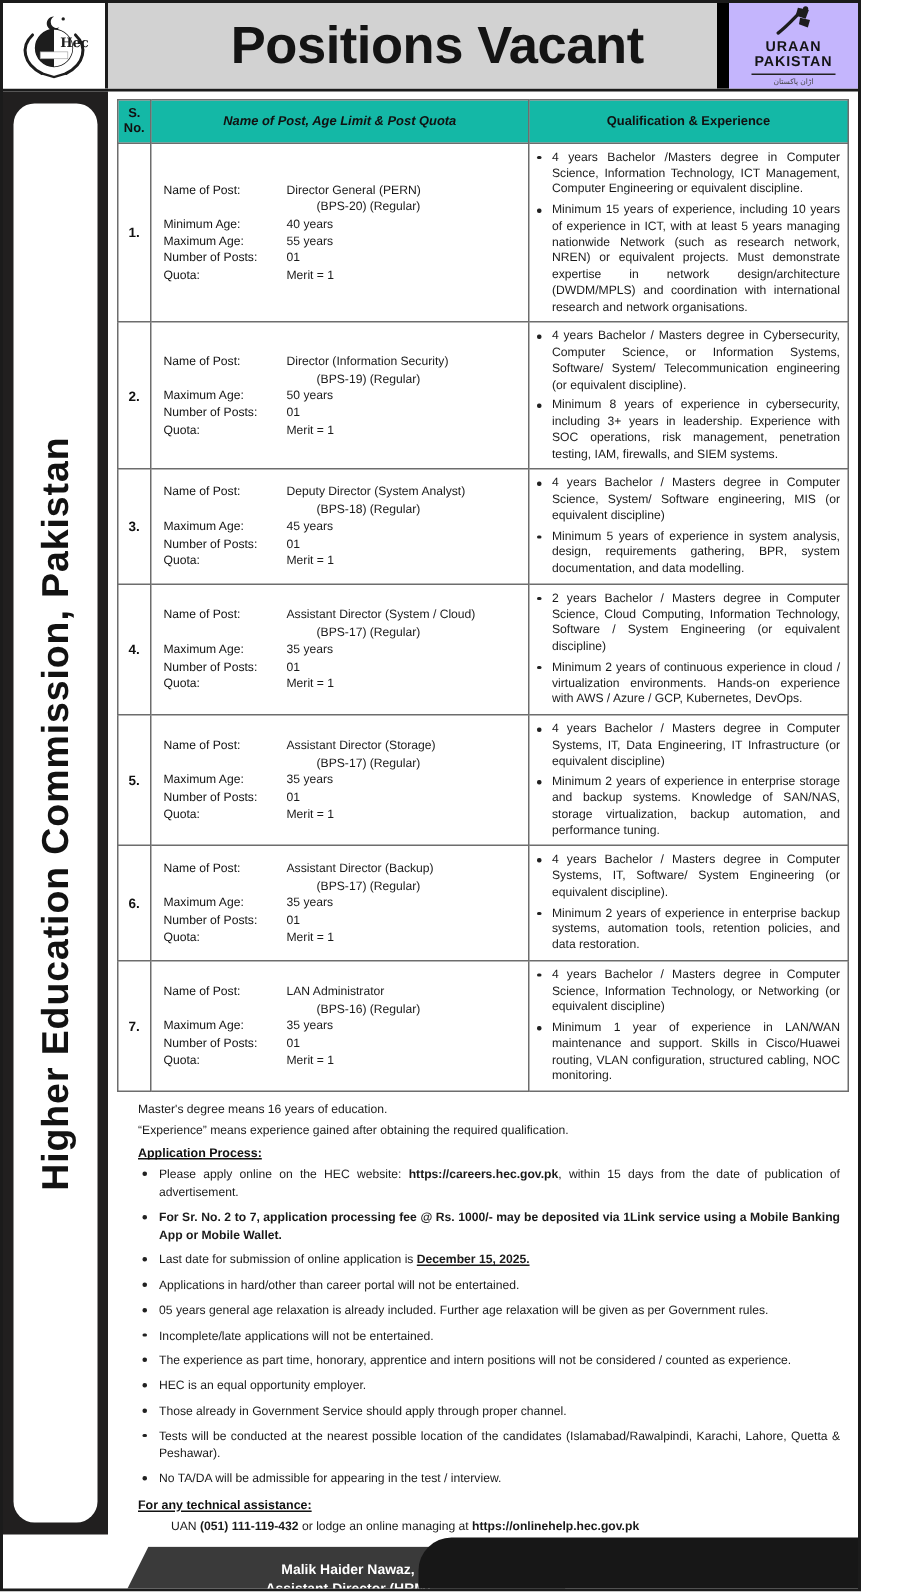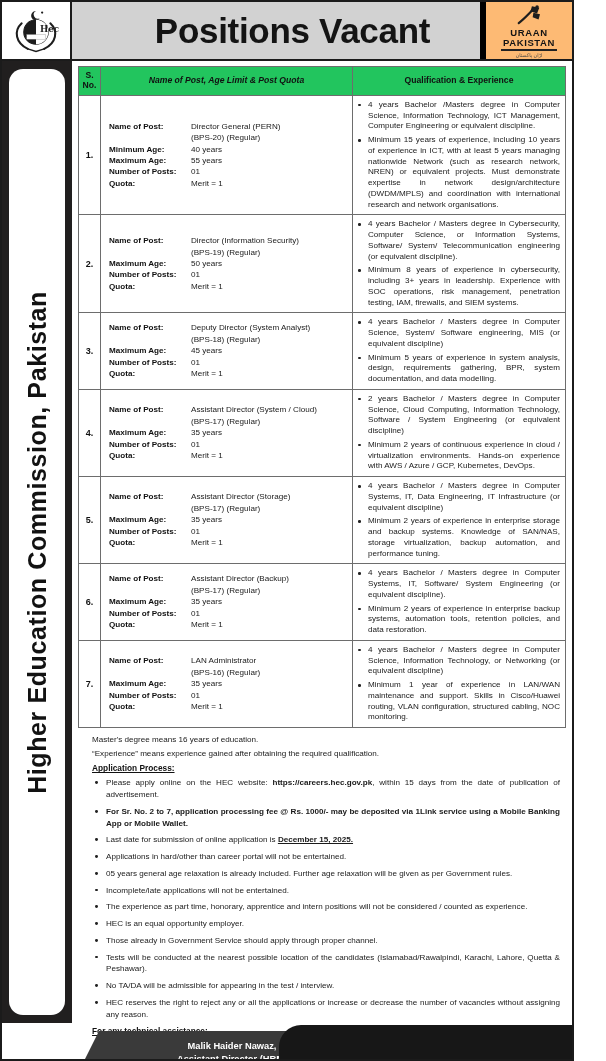--- a/index.html
+++ b/index.html
@@ -29,31 +29,31 @@
     border-right:2px solid #1b1b1b;
     display:flex;align-items:center;justify-content:center;
     background:#fff;
     box-sizing:border-box;
   }
   .hec-logo{width:52px;height:46px;display:block;}
   .title-cell{
     flex:1 1 auto;
     background:#d2d2d2;
     display:flex;align-items:center;justify-content:center;
-    border-right:6px solid #000000;
+    border-right:8px solid #000000;
     box-sizing:border-box;
     padding-left:33px;
   }
   .title-cell .ttl{
     font-size:35px;font-weight:bold;letter-spacing:-0.3px;
     color:#141414;line-height:1;
   }
   .uraan-cell{
     width:86px;flex:0 0 86px;
-    background:#fdba74;
+    background:#c4b5fd;
     display:flex;flex-direction:column;align-items:center;justify-content:center;
     box-sizing:border-box;padding:0 0;
   }
   .uraan-mark{width:30px;height:22px;display:block;margin-bottom:2px;}
   .uraan-t1,.uraan-t2{
     font-size:9.5px;font-weight:bold;letter-spacing:0.6px;line-height:1.08;color:#141414;
   }
   .uraan-rule{width:56px;height:1.5px;background:#222;margin:1px 0 1px;}
   .uraan-urdu{font-size:5px;color:#444;letter-spacing:.2px;}
 
@@ -97,21 +97,21 @@
     border-collapse:collapse;
     width:100%;
     table-layout:fixed;
   }
   table.jobs th,table.jobs td{
     border:1px solid #6d6d6d;
     box-sizing:border-box;
     vertical-align:middle;
   }
   table.jobs thead th{
-    background:#22c55e;
+    background:#14b8a6;
     font-size:8.6px;font-weight:bold;
     text-align:center;
     padding:4px 2px;
     color:#111;
     line-height:1.15;
   }
   th.c-sno{width:22px;}
   th.c-post{width:252px;font-style:italic;}
 
   td.sno{
@@ -120,23 +120,23 @@
   td.post{padding:4px 4px 4px 8px;}
   td.qual{padding:4px 5px 4px 3px;}
 
   .post-grid{
     display:grid;
     grid-template-columns:82px 1fr;
     row-gap:0px;
     font-size:8.1px;
     line-height:1.42;
   }
-  .post-grid .k{font-weight:bold;color:#111;white-space:nowrap;}
+  .post-grid .k{font-weight:normal;color:#111;white-space:nowrap;}
   .post-grid .v{color:#1a1a1a;}
-  .post-grid .v2{grid-column:2;color:#1a1a1a;}
+  .post-grid .v2{grid-column:2;color:#1a1a1a;margin-left:20px;}
 
   ul.quals{
     margin:0;padding:0;list-style:none;
   }
   ul.quals li{
     position:relative;
     padding-left:12px;
     margin-bottom:3px;
     font-size:8.1px;
     line-height:1.33;
@@ -434,21 +434,20 @@
             <li><span class="b">For Sr. No. 2 to 7, application processing fee @ Rs. 1000/- may be deposited via 1Link service using a Mobile Banking App or Mobile Wallet.</span></li>
             <li><span>Last date for submission of online application is </span><span class="bu">December 15, 2025.</span></li>
             <li><span>Applications in hard/other than career portal will not be entertained.</span></li>
             <li><span>05 years general age relaxation is already included. Further age relaxation will be given as per Government rules.</span></li>
             <li><span>Incomplete/late applications will not be entertained.</span></li>
             <li><span>The experience as part time, honorary, apprentice and intern positions will not be considered / counted as experience.</span></li>
             <li><span>HEC is an equal opportunity employer.</span></li>
             <li><span>Those already in Government Service should apply through proper channel.</span></li>
             <li><span>Tests will be conducted at the nearest possible location of the candidates (Islamabad/Rawalpindi, Karachi, Lahore, Quetta &amp; Peshawar).</span></li>
             <li><span>No TA/DA will be admissible for appearing in the test / interview.</span></li>
-            <li><span>HEC reserves the right to reject any or all the applications or increase or decrease the number of vacancies without assigning any reason.</span></li>
           </ul>
 
         <div class="sec-head">For any technical assistance:</div>
         <div class="tech-line">
           <span>UAN </span><span class="b">(051) 111-119-432</span><span> or lodge an online managing at </span><span class="b">https://onlinehelp.hec.gov.pk</span>
         </div>
       </div>
 
     </div>
   </div>

